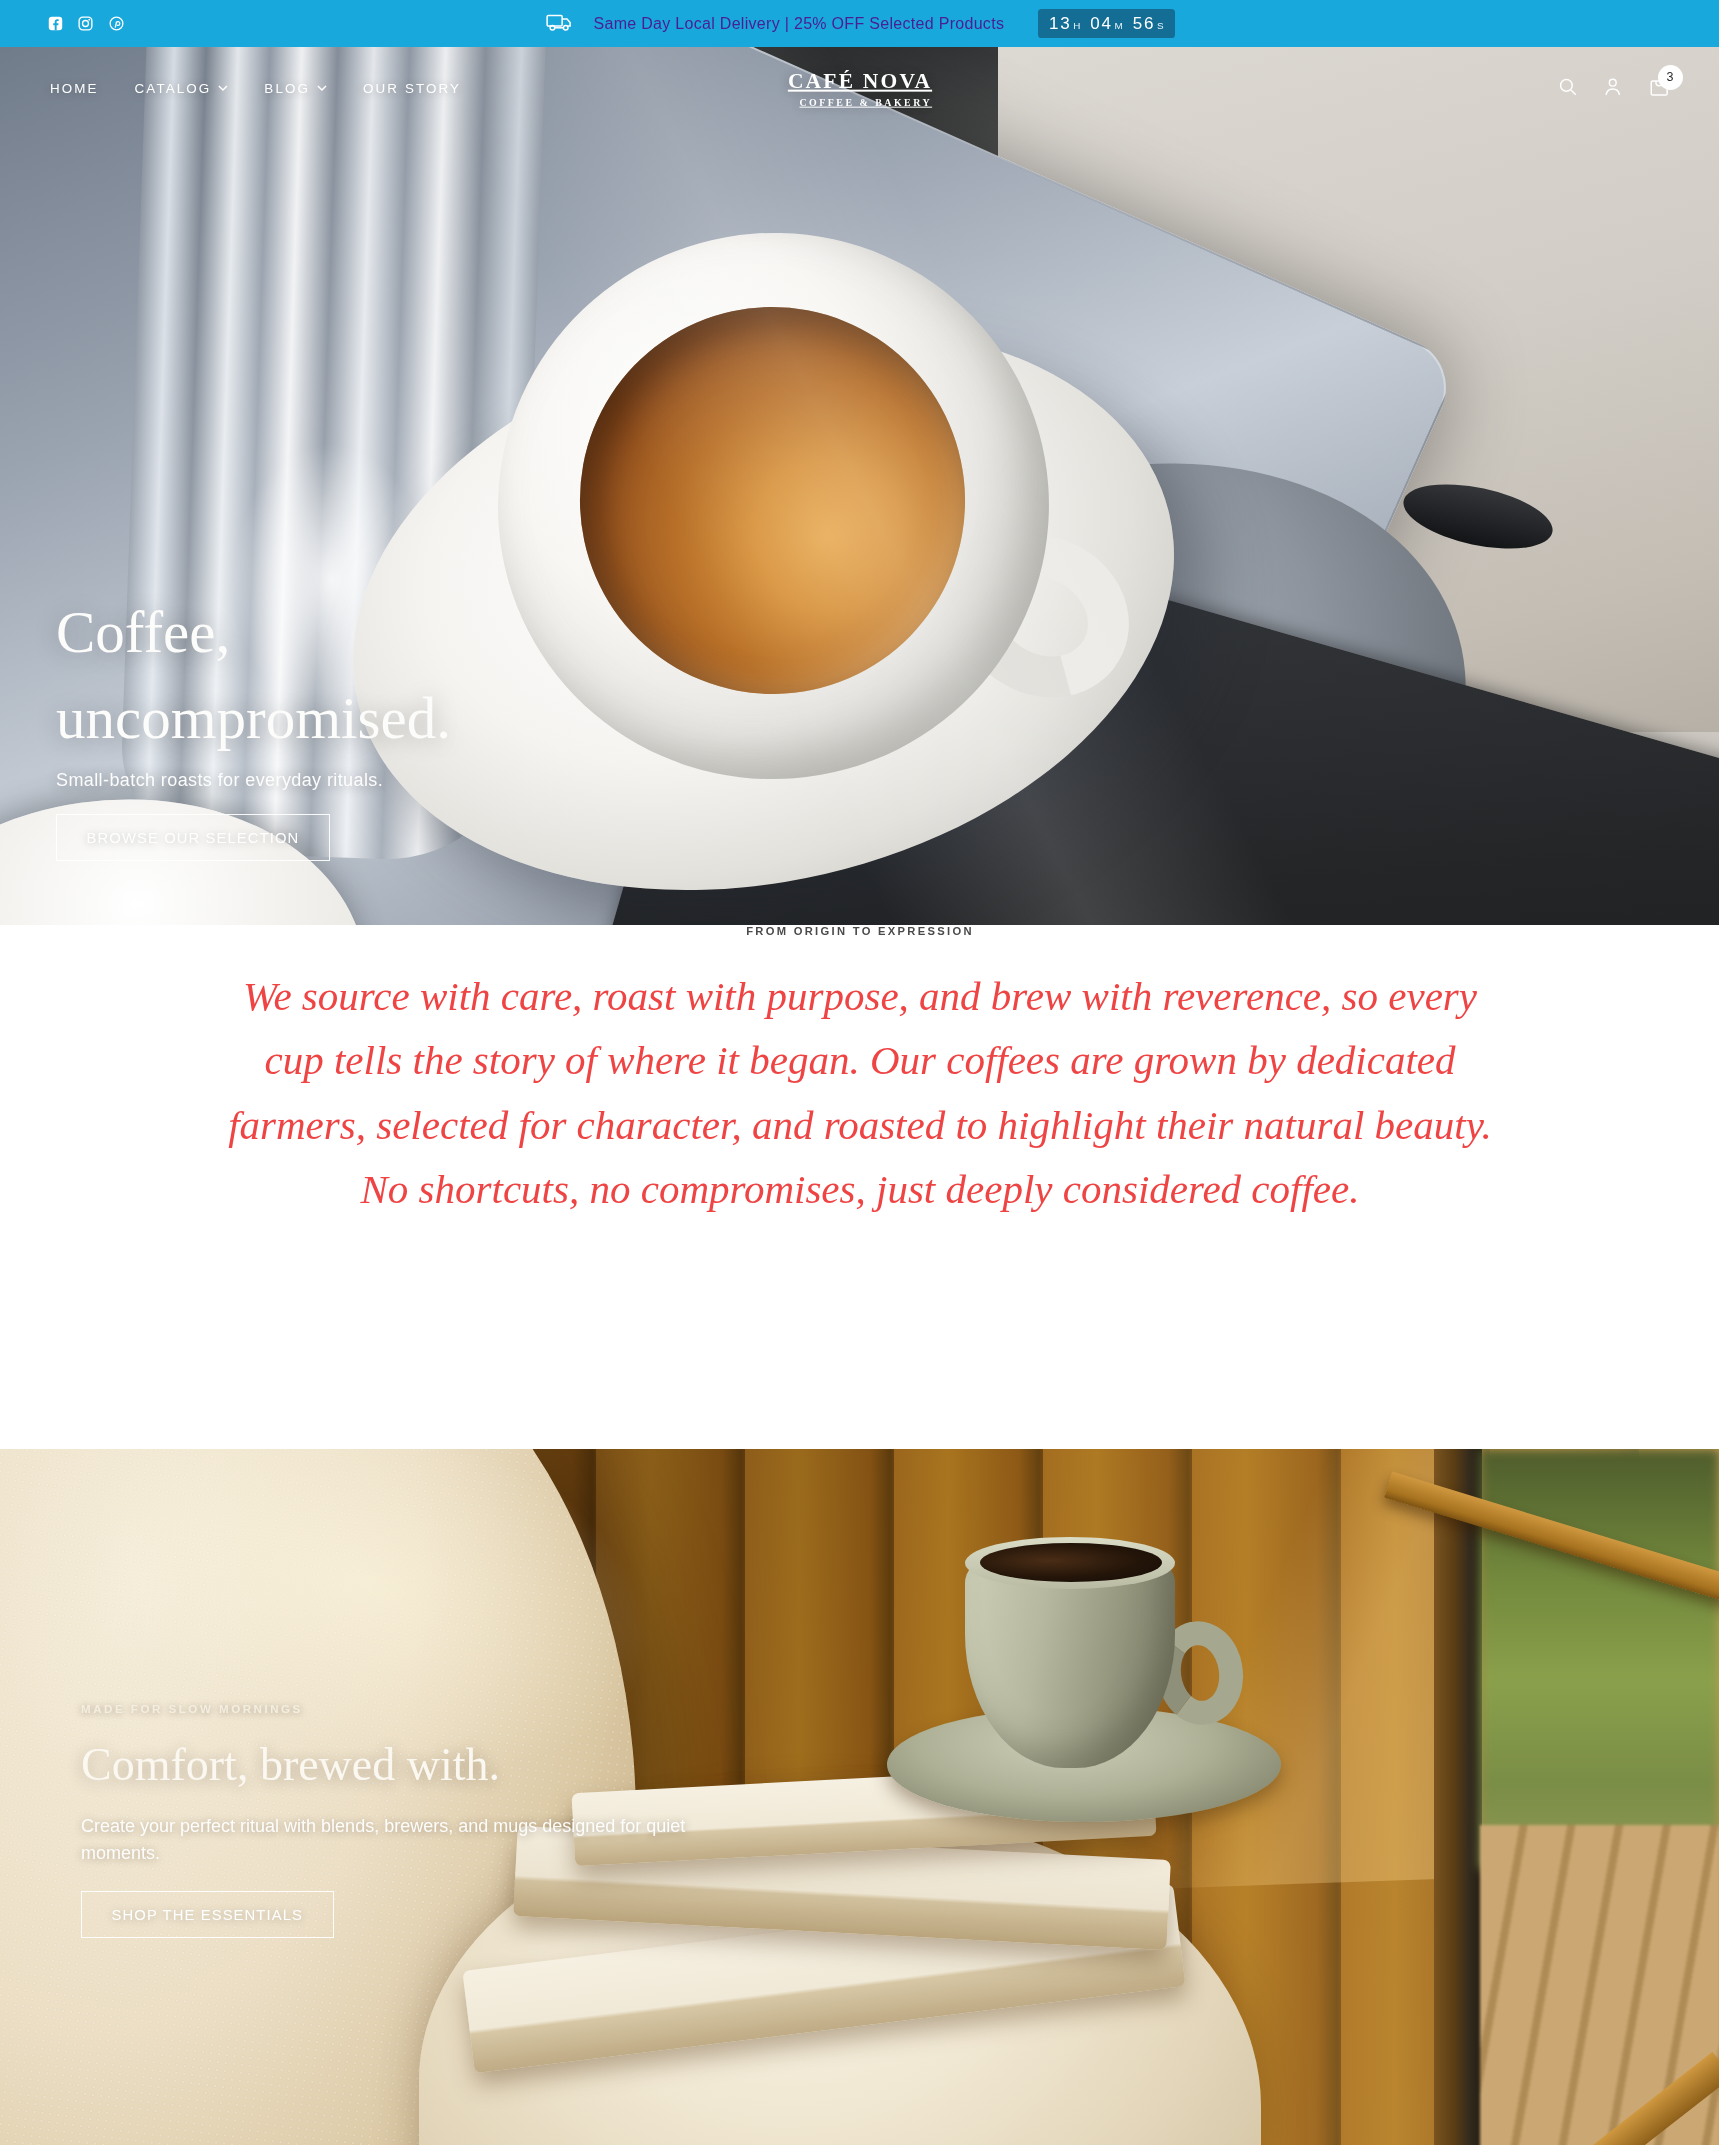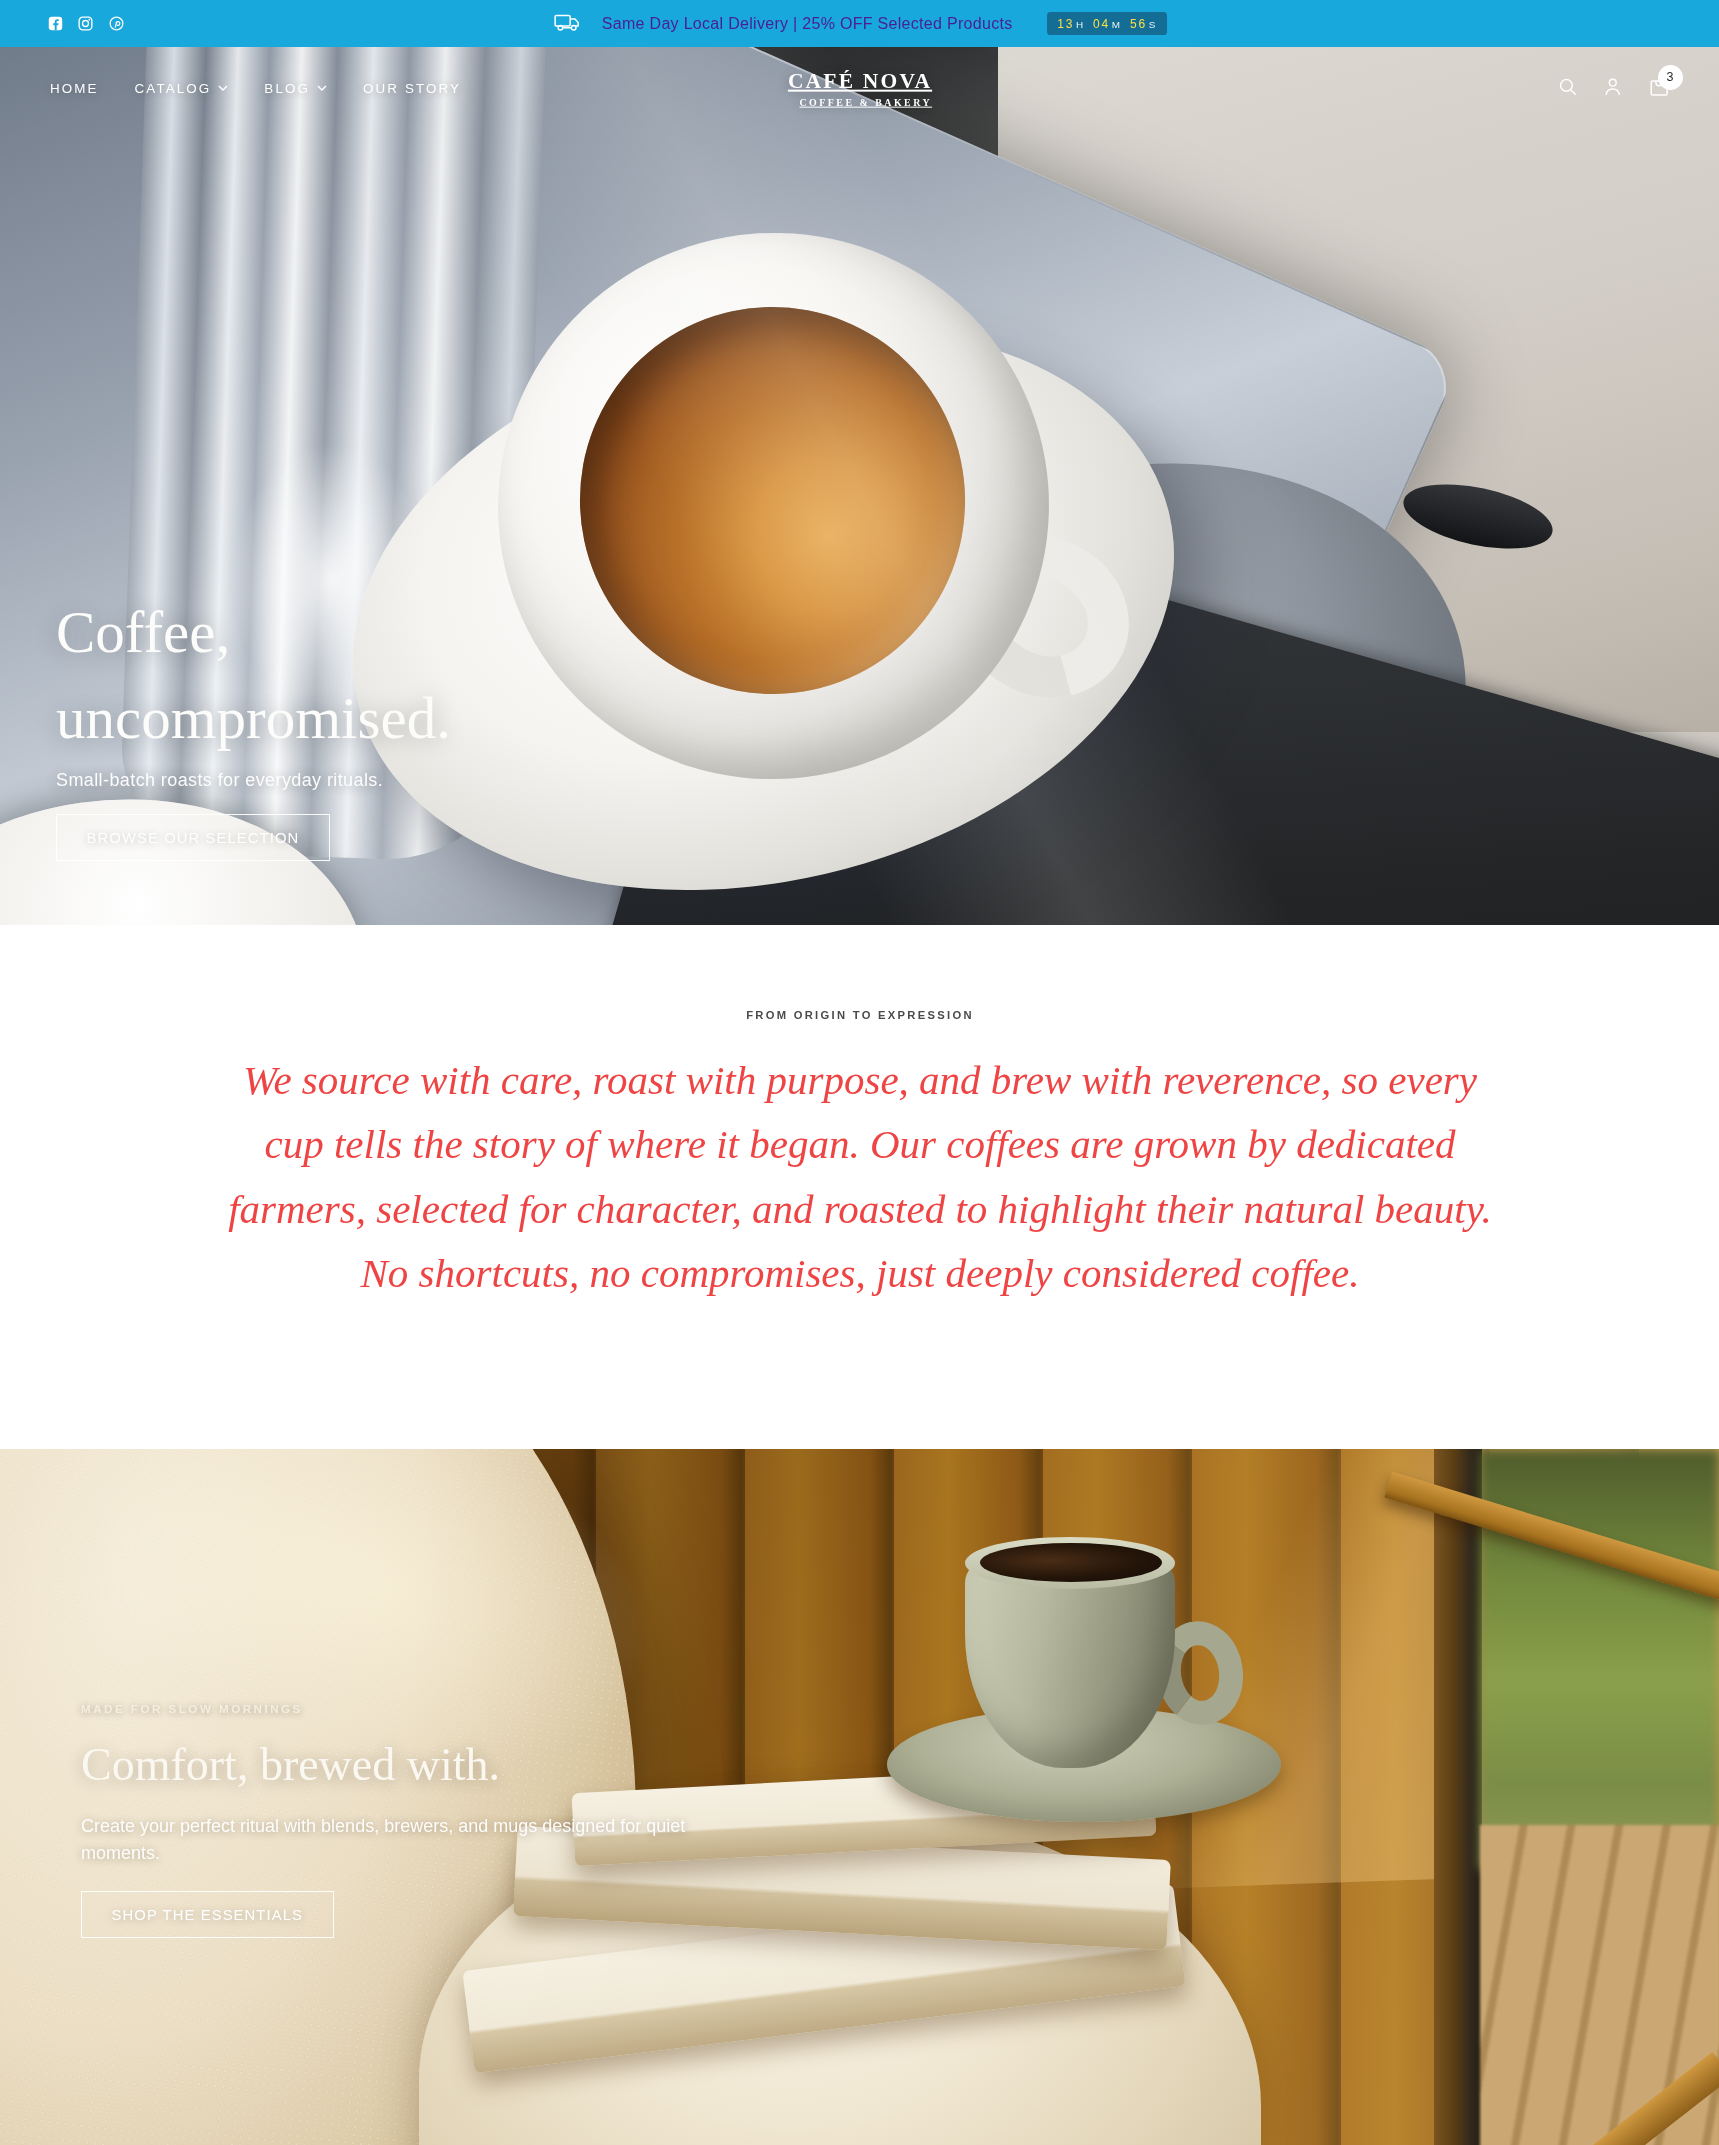--- a/index.html
+++ b/index.html
@@ -12,21 +12,21 @@
     display:flex; align-items:center; justify-content:center; }
   .announce-social { position:absolute; left:47px; top:0; height:100%;
     display:flex; align-items:center; gap:13.4px; }
   .announce-social svg { display:block; cursor:pointer; }
   .announce-center { display:flex; align-items:center; gap:34px; }
   .announce-msg-wrap { display:flex; align-items:center; gap:19.7px; }
   .announce-msg { font-size:16px; letter-spacing:0.3px; color:#4c1d95; }
   .countdown { background:#136d94; border-radius:3.6px; padding:4.5px 10.7px;
     display:flex; align-items:baseline; gap:9px; }
   .cd-seg { display:flex; align-items:baseline; gap:1.8px; }
-  .cd-num { font-size:12px; letter-spacing:1.8px; color:#fde047; }
+  .cd-num { font-size:17px; letter-spacing:1.8px; color:#ffffff; }
   .cd-unit { font-size:9.9px; letter-spacing:0.9px; color:#e8f4fa; }
 
   
   .site-header { position:absolute; top:0; left:0; right:0; height:82px; z-index:10;
     display:flex; align-items:center; padding:0 50px; color:#fff; }
   .nav { display:flex; align-items:center; gap:36px; }
   .nav-item { display:flex; align-items:center; gap:7.2px; font-size:13.4px;
     letter-spacing:2.1px; color:#fff; cursor:pointer; white-space:nowrap;
     text-shadow:0 0.9px 9px rgba(0,0,0,.25); }
   .logo { position:absolute; left:50%; top:50%; transform:translate(-50%,-50%);
@@ -97,21 +97,21 @@
     text-shadow:0 1.8px 23px rgba(0,0,0,.28); }
   .hero-h1 span { display:block; }
   .hero-sub { margin-top:9px; font-size:18px; letter-spacing:0.4px; color:rgba(255,255,255,.96);
     text-shadow:0 0.9px 12.5px rgba(0,0,0,.3); }
   .ghost-btn { margin-top:23px; display:inline-block; border:0.9px solid rgba(255,255,255,.92);
     background:rgba(255,255,255,.02); color:#fff; font-size:14.8px; letter-spacing:1.1px;
     padding:14.3px 29.6px; cursor:pointer; text-shadow:0 0.9px 9px rgba(0,0,0,.25); }
 
   
   .origin { height:524px; background:#ffffff; display:flex; flex-direction:column;
-    align-items:center; padding-top:84px; }
+    align-items:center; }
   .origin-eyebrow { font-size:11.2px; letter-spacing:2.3px; color:#4a4a4a; font-weight:bold; }
   .origin-para { margin-top:27px; max-width:1290px; text-align:center;
     font-size:41px; line-height:1.57; color:#ef4444; font-weight:400;font-style:italic; }
 
   
   .comfort { position:relative; height:724px; overflow:hidden; background:#8a5a1e; }
   .comfort-art { position:absolute; inset:0; overflow:hidden; }
   .comfort-art div { position:absolute; }
   .c-wall { inset:0;
     background:repeating-linear-gradient(90deg,

